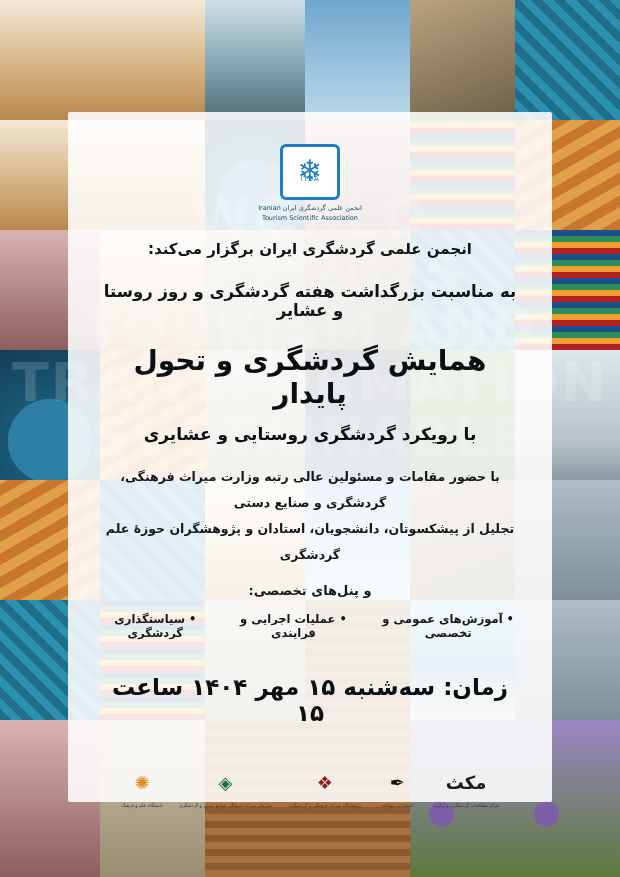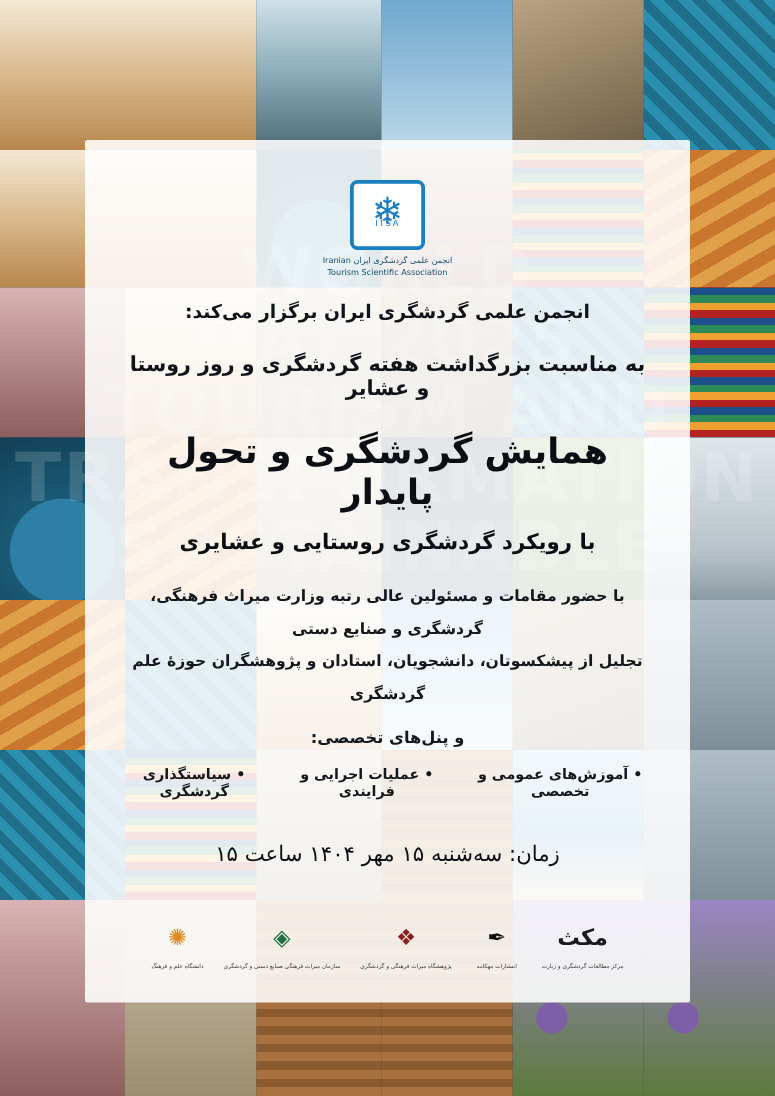--- a/index.html
+++ b/index.html
@@ -129,21 +129,21 @@
   .panels-head {
     font-size: 13px; font-weight: bold; color: #14181c;
     margin-top: 14px;
   }
   .panels-row {
     display: flex; justify-content: center; gap: 18px;
     font-size: 11.5px; font-weight: bold; color: #14181c;
     margin-top: 14px;
   }
   .when {
-    font-size: 17px; font-weight: normal; color: #0b0f13;
+    font-size: 23px; font-weight: bold; color: #0b0f13;
     margin-top: 34px;
   }
   .where {
     font-size: 17px; font-weight: bold; color: #0b0f13;
     margin-top: 20px;
   }
 
   .sponsors {
     display: flex; justify-content: center; align-items: flex-end;
     gap: 16px; margin-top: 40px;

